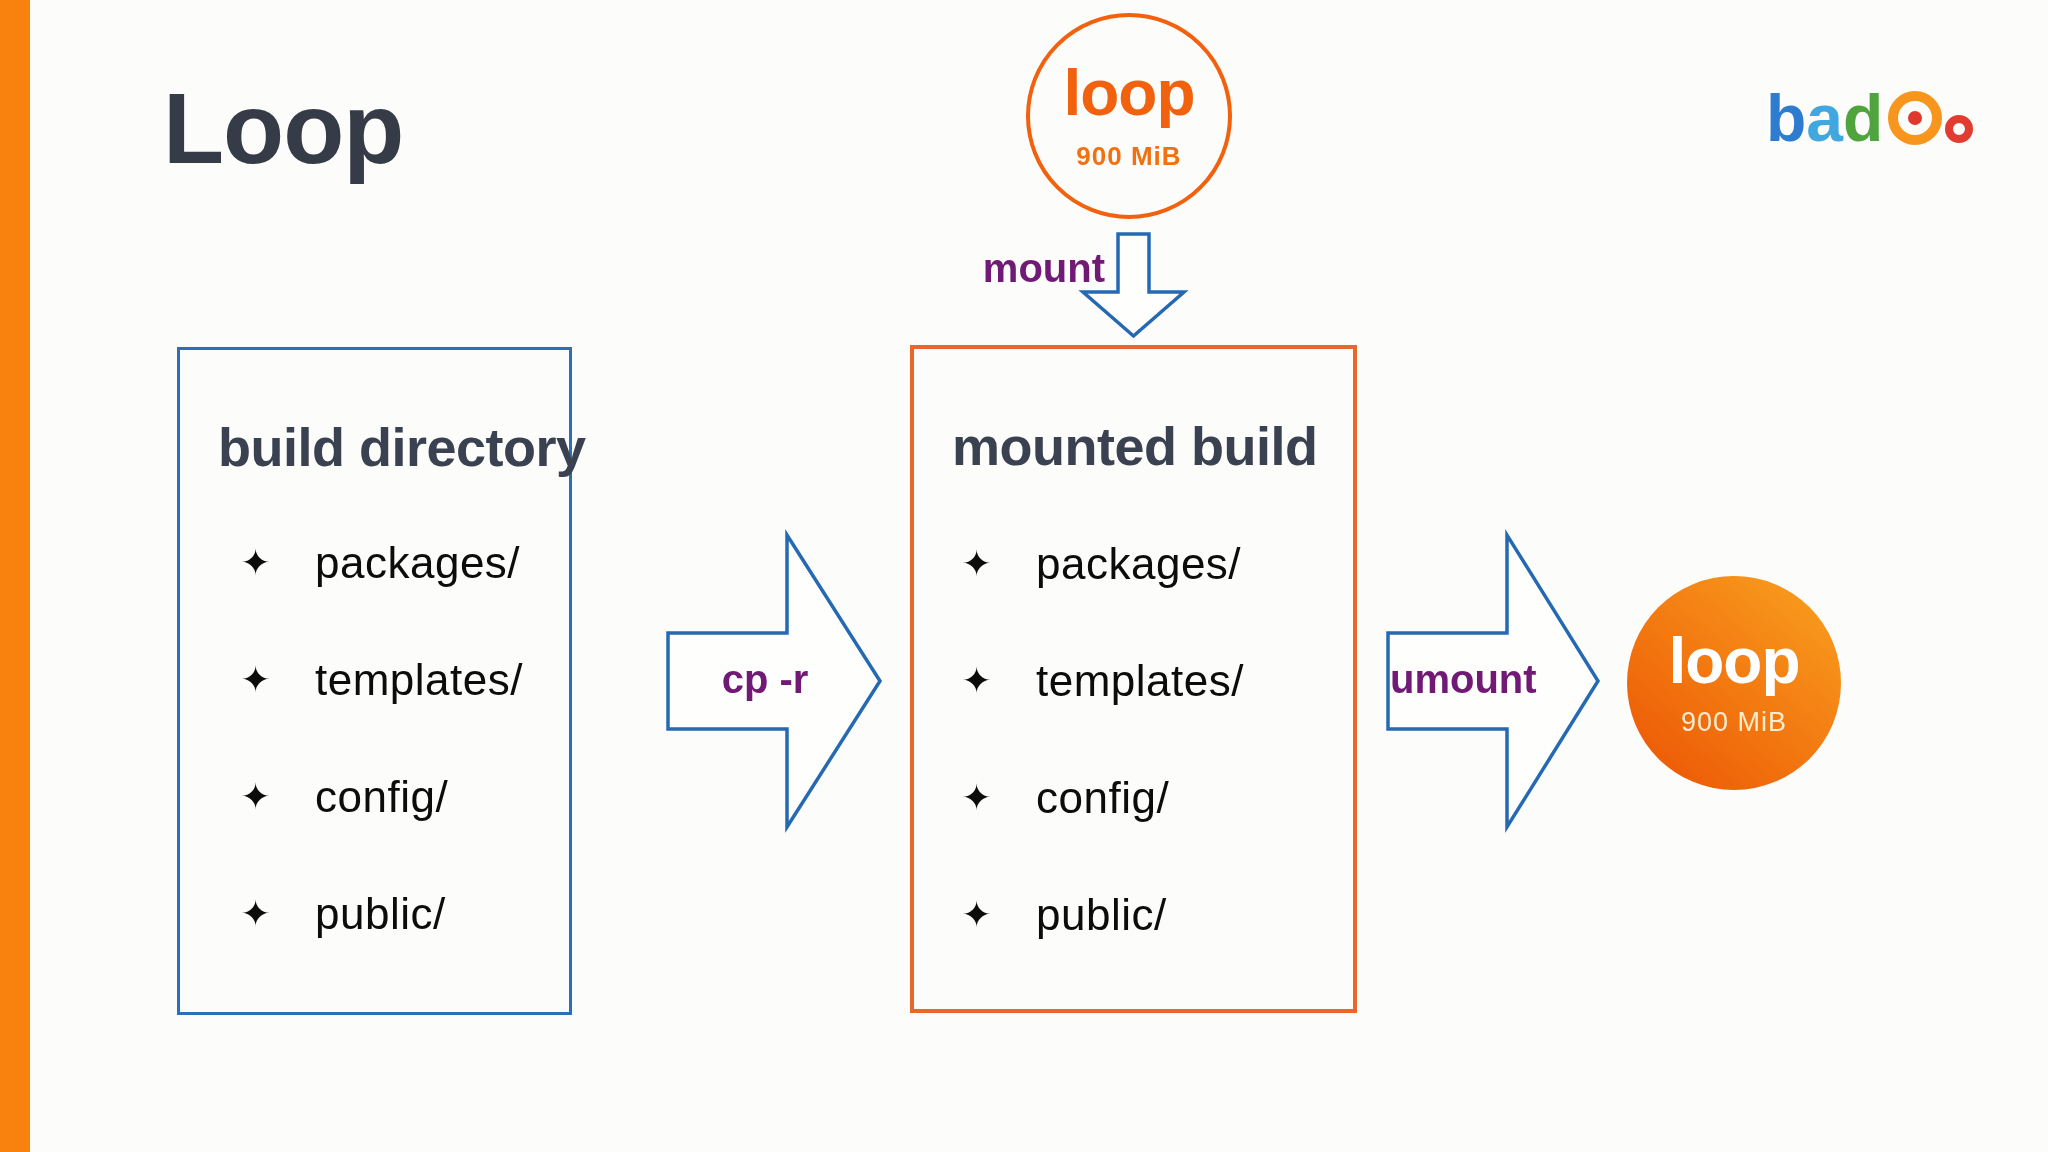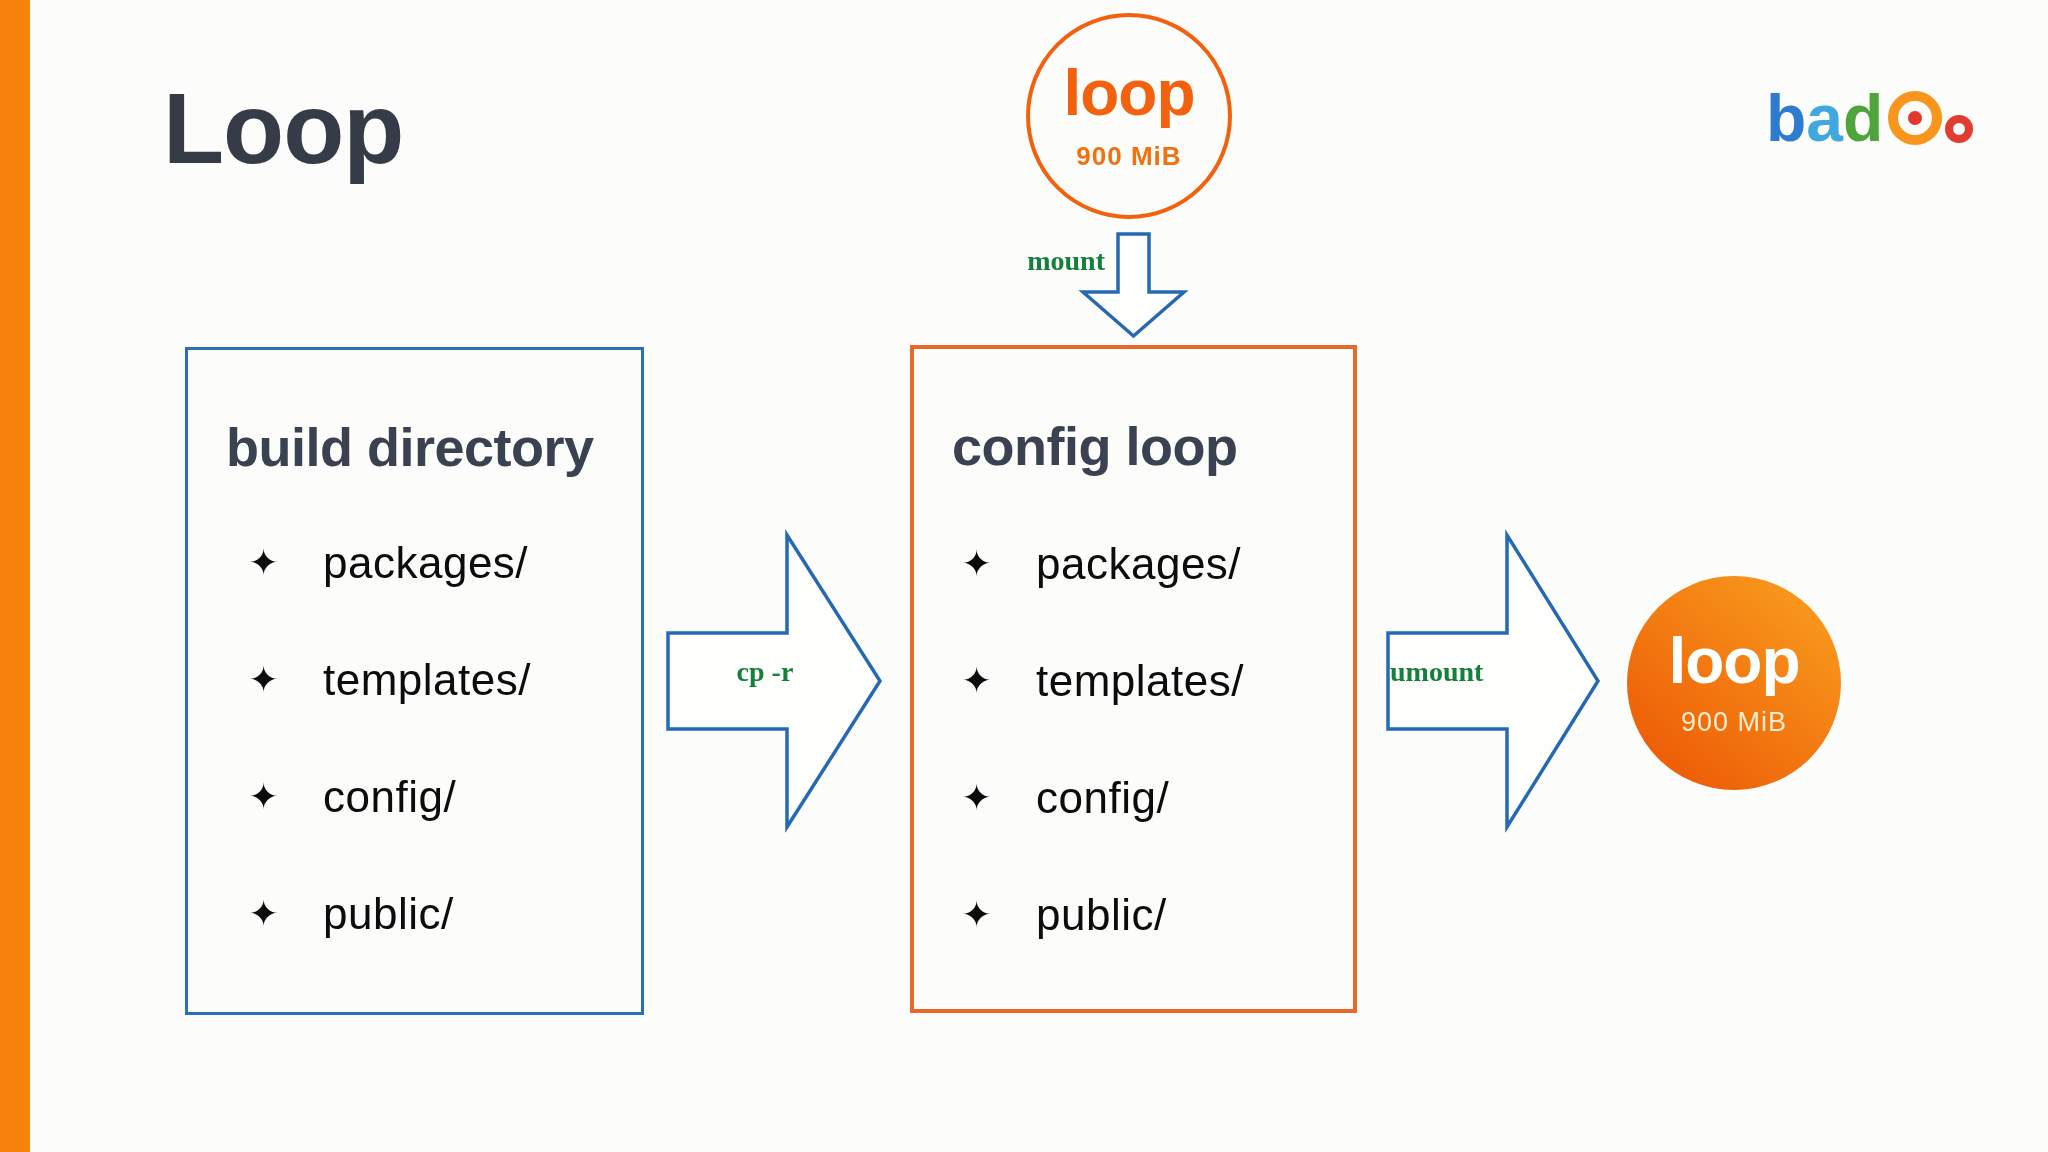--- a/index.html
+++ b/index.html
@@ -72,23 +72,22 @@
   .disk-result .disk-label {
     color: #ffffff; font-size: 64px; font-weight: 700; line-height: 1; letter-spacing: -1px;
   }
   .disk-result .disk-size {
     color: #fbeed0; font-size: 27px; font-weight: 500; letter-spacing: 1px; margin-top: 14px;
   }
 
   
   .dir-box { position: absolute; background: transparent; }
   .box-build {
-    left: 177px; top: 347px; width: 459px; height: 668px;
+    left: 177px; top: 347px; width: 395px; height: 668px;
     border: 3px solid #2b70b6;
-    margin-left: 8px;
   }
   .box-mounted {
     left: 910px; top: 345px; width: 447px; height: 668px;
     border: 4px solid #e8682c;
   }
   .dir-box .box-title {
     position: absolute; left: 38px; top: 66px;
     font-size: 54px; font-weight: 700; color: #3a4150; letter-spacing: -0.5px;
     white-space: nowrap;
   }
@@ -107,22 +106,22 @@
   .box-mounted ul { top: 156px; }
   .box-mounted li { padding-left: 44px; }
 
   
   svg.arrows { position: absolute; left: 0; top: 0; pointer-events: none; }
   svg.arrows polygon { fill: #fefefd; stroke: #2569b2; stroke-width: 3.5; stroke-linejoin: miter; }
 
   
   .cmd {
     position: absolute;
-    font-family: Liberation Serif, serif;
-    font-weight: 700; font-size: 28px; color: #15803d; line-height: 1.1;
+    font-family: Liberation Sans, sans-serif;
+    font-weight: 700; font-size: 40px; color: #701a75; line-height: 1.1;
     white-space: nowrap;
   }
   .cmd-mount { left: 880px; top: 246px; width: 225px; text-align: right; }
   .cmd-copy { left: 675px; top: 657px; width: 180px; text-align: center; }
   .cmd-umount { left: 1390px; top: 657px; width: 190px; }
 </style>
 </head>
 <body>
 
 <div class="stage">
@@ -172,21 +171,21 @@
         <span class="item-label">config/</span>
       </li>
       <li>
         <span class="bullet">✦</span>
         <span class="item-label">public/</span>
       </li>
     </ul>
   </div>
 
   <div class="dir-box box-mounted">
-    <div class="box-title">config loop</div>
+    <div class="box-title">mounted build</div>
     <ul>
       <li>
         <span class="bullet">✦</span>
         <span class="item-label">packages/</span>
       </li>
       <li>
         <span class="bullet">✦</span>
         <span class="item-label">templates/</span>
       </li>
       <li>

